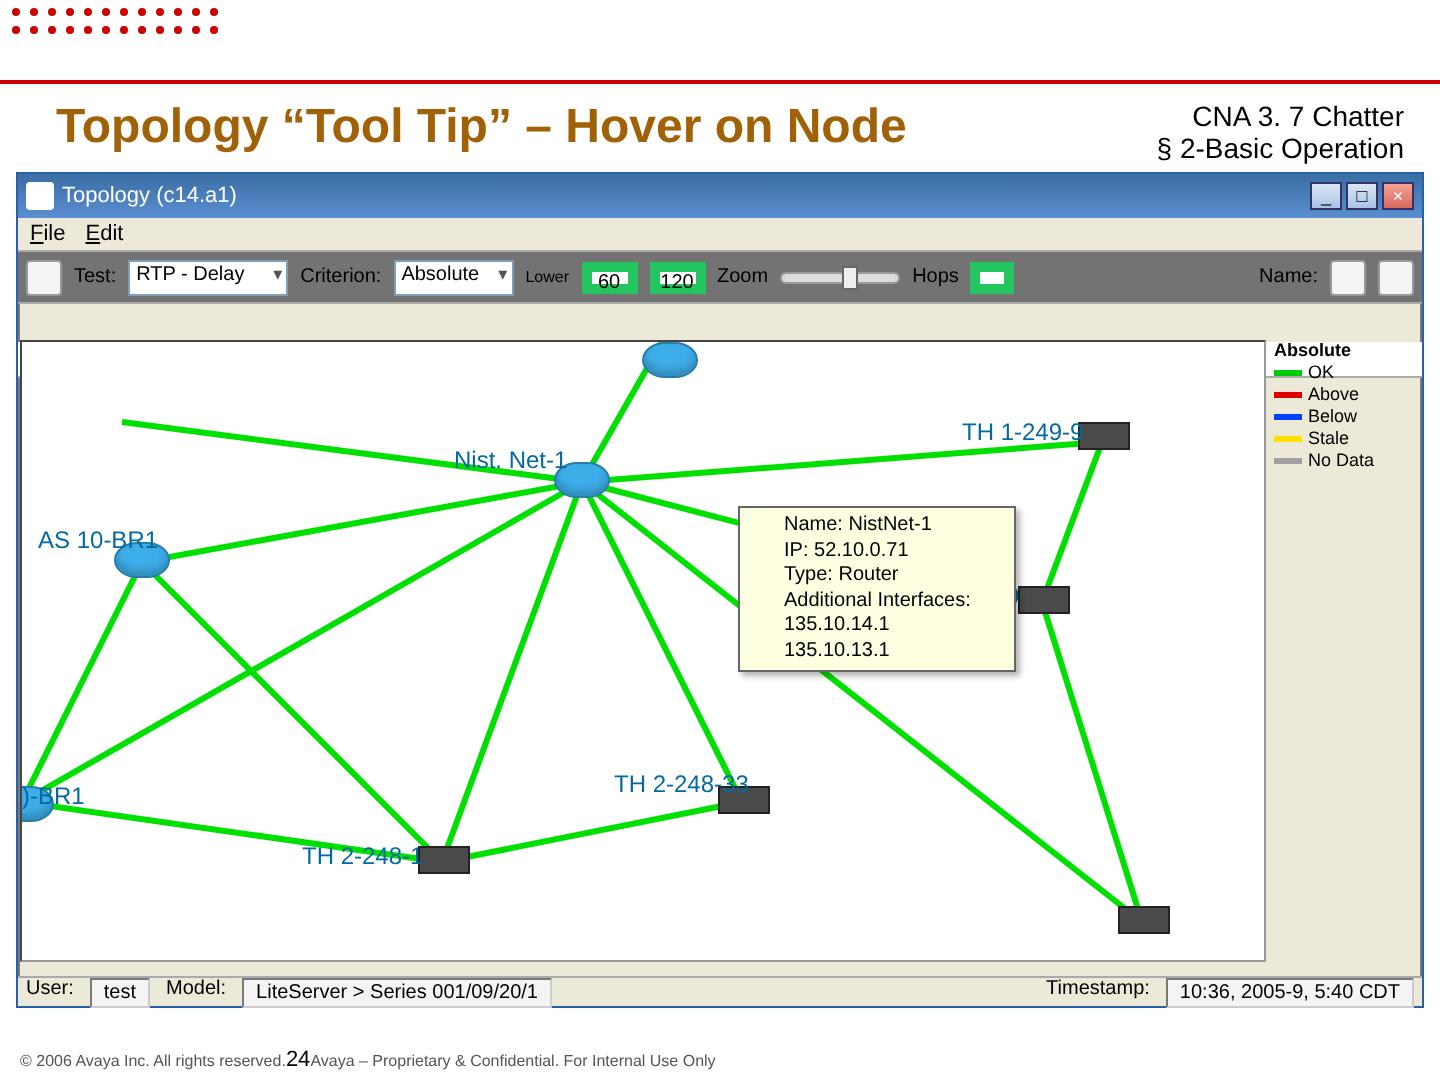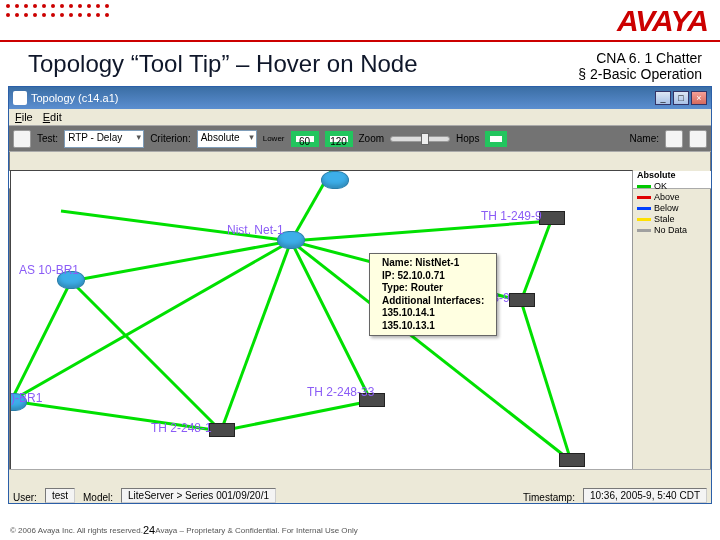--- a/index.html
+++ b/index.html
@@ -3,21 +3,21 @@
 <meta charset="utf-8">
 <style>
   * { box-sizing: border-box; margin: 0; padding: 0; }
   body { font-family: Arial, sans-serif; background: #fff; width: 720px; height: 540px; overflow: hidden; position: relative; }
   .slide-header { position: relative; height: 42px; padding: 4px 10px 0; }
   .dots { position: absolute; top: 4px; left: 6px; display: grid; grid-template-columns: repeat(12,6px); grid-template-rows: repeat(2,6px); gap: 3px; }
   .dots span { width: 4px; height: 4px; background: #c00; border-radius: 50%; }
   .logo { position: absolute; top: 4px; right: 12px; color: #c00; font-weight: 900; font-size: 30px; font-style: italic; letter-spacing: -1px; }
   .red-rule { position: absolute; top: 40px; left: 0; right: 0; height: 2px; background: #c00; }
   .slide-title-row { display: flex; justify-content: space-between; align-items: flex-start; padding: 8px 18px 4px 28px; }
-  .slide-title { font-size: 24px; font-weight: normal; color: #0f172a; }
+  .slide-title { font-size: 24px; font-weight: bold; color: #a16207; }
   .slide-sub { font-size: 14px; text-align: right; line-height: 1.15; }
   .window { margin: 0 8px; border: 1px solid #2b5fa8; background: #ece9d8; position: relative; height: 418px; box-shadow: 0 0 0 1px #7a7a7a inset; }
   .titlebar { height: 22px; background: linear-gradient(#3a6ea5,#5b8ed0); display: flex; align-items: center; padding: 0 4px; color: #fff; font-size: 11px; }
   .titlebar .ticon { width: 14px; height: 14px; background: #fff; border-radius: 2px; margin-right: 4px; }
   .winbtns { margin-left: auto; display: flex; gap: 2px; }
   .winbtns span { width: 16px; height: 14px; background: linear-gradient(#dce6f4,#a9c2e7); border: 1px solid #336; font-size: 9px; text-align: center; line-height: 12px; color: #000; }
   .winbtns .close { background: linear-gradient(#f5a097,#d66a5d); color:#fff; }
   .menubar { height: 17px; background: #ece9d8; border-bottom: 1px solid #aaa; display: flex; gap: 10px; padding: 0 6px; font-size: 11px; align-items:center; }
   .menubar span u { text-decoration: underline; }
   .toolbar { height: 26px; background: #737373; border-bottom: 1px solid #aaa; display: flex; align-items: center; gap: 6px; padding: 0 4px; font-size: 10px; position: relative; justify-content: space-between; }
@@ -27,26 +27,26 @@
   .tlabel { font-size: 10px; }
   .numbox { width: 28px; height: 16px; border: 5px solid #22c55e; background:#fff; font-size:10px; text-align:center; }
   .slider { width: 60px; height: 6px; background: #ddd; border:1px solid #999; position:relative; border-radius:3px;}
   .slider .thumb { position:absolute; width:8px; height:12px; background:#eee; border:1px solid #666; top:-4px; left:30px; }
   .zone-strip { height: 18px; background:#fff; border-bottom:1px solid #aaa; font-size:10px; padding:2px 6px; display:flex; align-items:center; gap:4px;margin-top:19px; }
   .chk { width:10px; height:10px; border:1px solid #555; display:inline-block; }
   .canvas-area { position: absolute; top: 83px; left: 1px; right: 78px; bottom: 22px; background: #fff; border: 1px inset #999; overflow: hidden; }
   .legend { position:absolute; top:83px; right:4px; width:70px; font-size:9px; }
   .legend div { display:flex; align-items:center; gap:3px; margin-bottom:1px;}
   .legend .sw { width:14px; height:3px; }
-  .node { position:absolute; font-size:12px; color:#8b5cf6; }
+  .node { position:absolute; font-size:12px; color:#0369a1; }
   .router { width:28px; height:18px; background:#3daee9; border-radius:50%/60%; border:1px solid #2a7ca8; position:absolute; box-shadow: inset 0 -3px 4px rgba(0,0,0,.2); }
   .device { width:26px; height:14px; background:#4a4a4a; border:1px solid #222; position:absolute; }
-  .tooltip { position:absolute; background:#ffffe1; border:1px solid #666; font-size:10px; padding:3px 12px; line-height:1.25; box-shadow:2px 2px 3px rgba(0,0,0,.3); white-space:pre;font-weight:bold; }
+  .tooltip { position:absolute; background:#ffffe1; border:1px solid #666; font-size:10px; padding:3px 22px; line-height:1.25; box-shadow:2px 2px 3px rgba(0,0,0,.3); white-space:pre; }
   svg.links { position:absolute; top:0; left:0; width:100%; height:100%; }
-  .statusbar { position:absolute; bottom:0; left:0; right:0; height:34px; background:#ece9d8; border-top:1px solid #aaa; display:flex; align-items:flex-end; font-size:10px; padding:0 4px; gap:8px; }
+  .statusbar { position:absolute; bottom:0; left:0; right:0; height:15px; background:#ece9d8; border-top:1px solid #aaa; display:flex; align-items:flex-start; font-size:10px; padding:0 4px; gap:8px; }
   .statusbar .cell { border:1px inset #ccc; padding:1px 6px; background:#f4f4f4; }
   .footer { position:absolute; bottom:4px; left:0; right:0; display:flex; justify-content:flex-start; align-items:center; font-size:8px; color:#555; padding:0 10px; }
   .pagenum { font-size:11px; color:#000; }
 </style>
 </head>
 <body>
 
 <div class="slide-header">
   <div class="dots">
     <span></span>
@@ -67,28 +67,27 @@
       <span></span>
       <span></span>
       <span></span>
       <span></span>
       <span></span>
       <span></span>
       <span></span>
       <span></span>
       <span></span>
   </div>
-  <div class="logo">AVAYA</div>
   <div class="red-rule"></div>
 </div>
 
 <div class="slide-title-row">
   <div class="slide-title">Topology “Tool Tip” – Hover on Node</div>
   <div class="slide-sub">
-    <div>CNA 6. 1 Chatter</div>
+    <div>CNA 3. 7 Chatter</div>
     <div>§ 2-Basic Operation</div>
   </div>
 </div>
 
 <div class="window">
   <div class="titlebar">
     <div class="ticon"></div>
     <span>Topology (c14.a1)</span>
     <div class="winbtns">
       <span>_</span>

